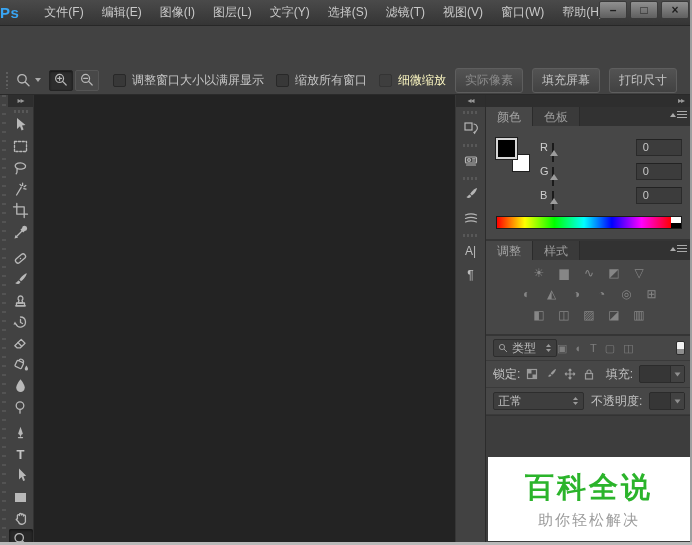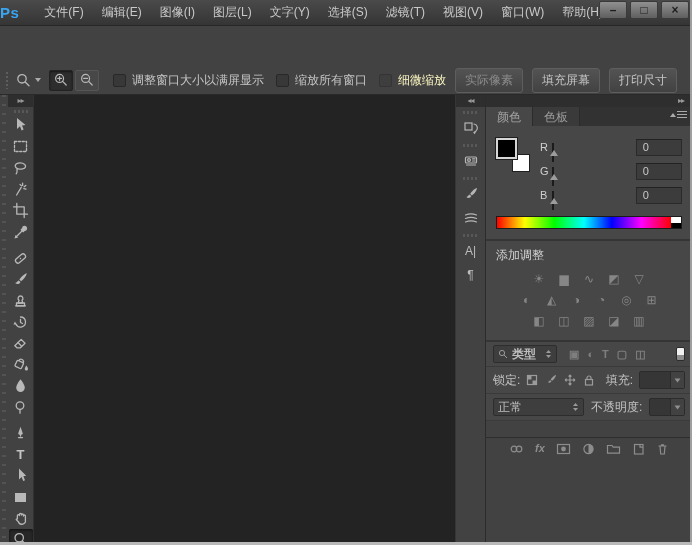--- a/index.html
+++ b/index.html
@@ -107,21 +107,21 @@
   .spec-end div { flex:1; }
   .spec-w { background:#fff; } .spec-k { background:#000; }
   
   .adj-body { padding:5px 8px 6px 8px; background:#474747; }
   .adj-hint { font-size:12px; color:#d2d2d2; margin:1px 0 7px 2px; }
   .adj-row { display:flex; justify-content:center; gap:5px; margin-bottom:5px; }
   .adj-icon { width:20px; height:16px; display:flex; align-items:center; justify-content:center; color:#868686; font-size:12px; line-height:1; }
   
   .layers-group { flex:1; display:flex; flex-direction:column; min-height:0; border-bottom:none; }
   .ly-row { background:#474747; border-bottom:1px solid #3a3a3a; display:flex; align-items:center; padding:0 7px; }
-  .ly-filter { height:25px; gap:12px;font-weight:bold; }
+  .ly-filter { height:25px; gap:0; }
   .combo { display:flex; align-items:center; height:18px; background:#3e3e3e; border:1px solid #2d2d2d; border-radius:2px; padding:0 4px; gap:4px; }
   .combo-type { width:64px; }
   .combo-blend { width:116px; }
   .combo-txt { font-size:12px; color:#bdbdbd; flex:1; }
   .updown { margin-left:auto; }
   .flt-icons { display:flex; align-items:center; gap:8px; color:#7e7e7e; font-size:11px; }
   .flt-glyph { font-size:11px; color:#7e7e7e; }
   .flt-toggle { margin-left:auto; width:9px; height:14px; border-radius:2px; overflow:hidden; border:1px solid #2d2d2d; display:flex; flex-direction:column; }
   .flt-toggle .tgl-top { flex:1.4; background:#f2f2f2; } .flt-toggle .tgl-bot { flex:1; background:#8e8e8e; }
   .ly-blend { height:27px; gap:7px; }
@@ -429,22 +429,29 @@
             <div class="spectrum"></div>
             <div class="spec-end">
                 <div class="spec-w"></div>
                 <div class="spec-k"></div>
               </div>
           </div>
         </div>
       </div>
 
       <div class="panel-group">
+        <div class="tabbar">
+          <span class="tab active">调整</span>
+          <span class="tab">样式</span>
+          <span class="panel-menu">
+              <span class="pm-caret"></span>
+              <span class="pm-lines"></span>
+            </span>
+        </div>
         <div class="adj-body">
-          <div class="adj-hint">添加调整</div>
           <div class="adj-row">
             <span class="adj-icon">☀</span>
             <span class="adj-icon">▆</span>
             <span class="adj-icon">∿</span>
             <span class="adj-icon">◩</span>
             <span class="adj-icon">▽</span>
           </div>
           <div class="adj-row">
             <span class="adj-icon">◐</span>
             <span class="adj-icon">◭</span>
@@ -532,20 +539,26 @@
           <div class="combo-val">
             <span class="val-sp"></span>
             <span class="dd">
                 <svg width="7" height="5" viewBox="0 0 7 5">
                   <path d="M0.5 0.5 L3.5 4.5 L6.5 0.5 Z" fill="#8f8f8f"></path>
                 </svg>
               </span>
           </div>
         </div>
 
+        <div class="layers-list">
+          <div class="watermark">
+            <div class="wm-title" id="wm-title" style="color: rgb(43, 180, 43);">百科全说</div>
+            <div class="wm-sub">助你轻松解决</div>
+          </div>
+        </div>
 
         <div class="ly-bottom">
           <svg width="15" height="12" viewBox="0 0 15 12">
               <circle cx="5" cy="6" r="2.8"></circle>
               <circle cx="10" cy="6" r="2.8"></circle>
             </svg>
           <span class="fx">fx</span>
           <svg width="15" height="12" viewBox="0 0 15 12">
               <rect x="1.5" y="1.5" width="12" height="9"></rect>
               <circle cx="7.5" cy="6" r="2.4" fill="#8d8d8d" stroke="none"></circle>

